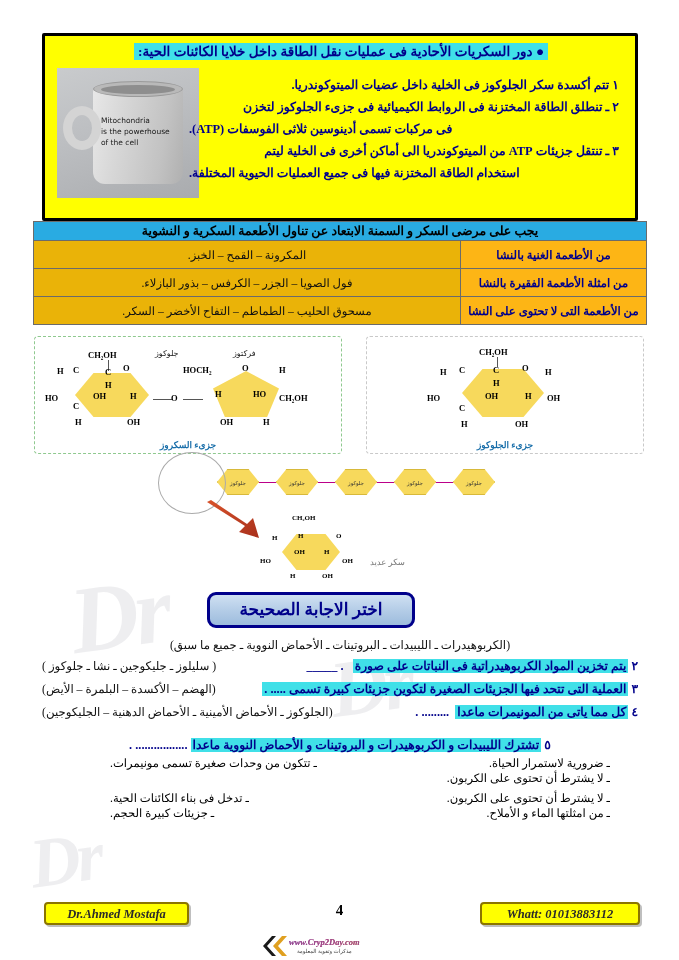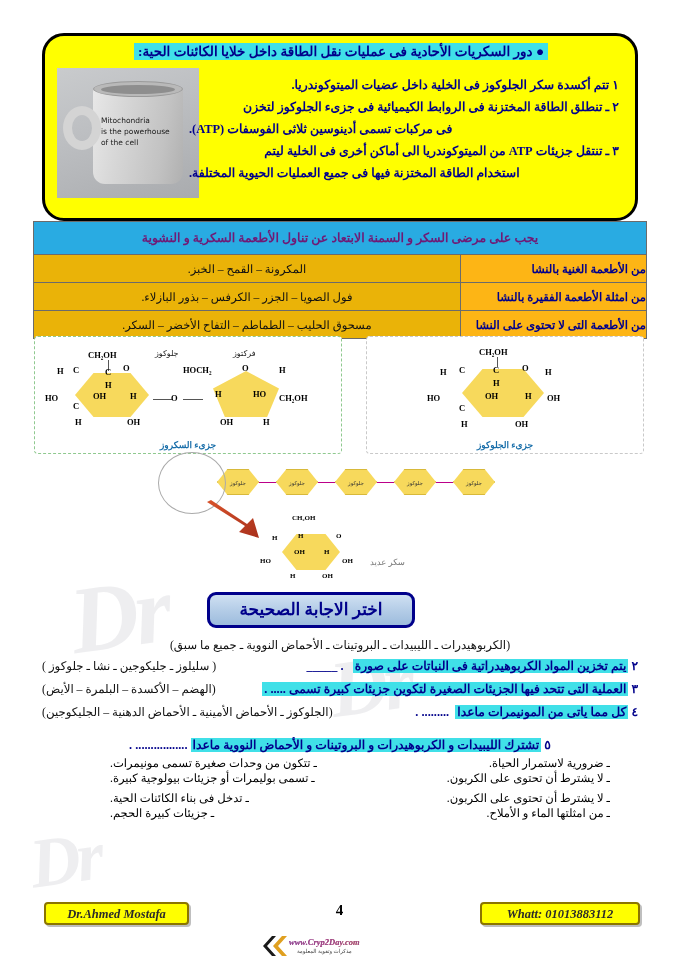--- a/index.html
+++ b/index.html
@@ -33,21 +33,21 @@
   .wm2 { left: 330px; top: 640px; transform: rotate(-8deg); font-size: 80px;}
   .wm3 { left: 30px; top: 820px; transform: rotate(-8deg); font-size: 70px;}
 
   
   .yellow-box {
     position: absolute;
     left: 42px; top: 33px;
     width: 596px; height: 188px;
     background: #FFFF00;
     border: 3px solid #000;
-    border-radius: 22px;
+    border-radius: 2px;
     z-index: 2;
   }
   .yb-title {
     position: absolute;
     top: 7px; right: 14px;
     width: 560px;
     text-align: center;
     font-size: 13.5px;
     font-weight: bold;
     color: #00008B;
@@ -123,33 +123,33 @@
     position: absolute;
     left: 33px; top: 221px;
     width: 614px;
     border-collapse: collapse;
     direction: rtl;
     z-index: 2;
   }
   .tbl td, .tbl th { border: 1px solid #6b6b6b; }
   .tbl-head {
     background: #29ABE2;
-    color: #701a75;
+    color: #000000;
     font-weight: bold;
     font-size: 12.5px;
     text-align: center;
-    height: 33px;
+    height: 19px;
   }
   .c-label {
     width: 186px;
     background: #FDB515;
     color: #00008B;
     font-weight: bold;
     font-size: 11.6px;
-    text-align: right;
+    text-align: center;
     height: 28px;
   }
   .c-val {
     background: #eab308;
     color: #111;
     font-size: 11.6px;
     text-align: center;
     height: 28px;
   }
 
@@ -524,21 +524,20 @@
         <span>٥</span>
         <span class="hl">تشترك الليبيدات و الكربوهيدرات و البروتينات و الأحماض النووية ماعدا</span>
         <span>................. .</span>
       </div>
       <div class="opt-two">
         <span>ـ ضرورية لاستمرار الحياة.</span>
         <span>ـ تتكون من وحدات صغيرة تسمى مونيمرات.</span>
       </div>
       <div class="opt-two">
         <span>ـ لا يشترط أن تحتوى على الكربون.</span>
-        <span>ـ تسمى بوليمرات أو جزيئات بيولوجية كبيرة.</span>
       </div>
     </div>
 
     <div class="q" style="margin-top:5px;">
       <div class="opt-two">
         <span>ـ لا يشترط أن تحتوى على الكربون.</span>
         <span>ـ تدخل فى بناء الكائنات الحية.</span>
       </div>
       <div class="opt-two">
         <span>ـ من امثلتها الماء و الأملاح.</span>

